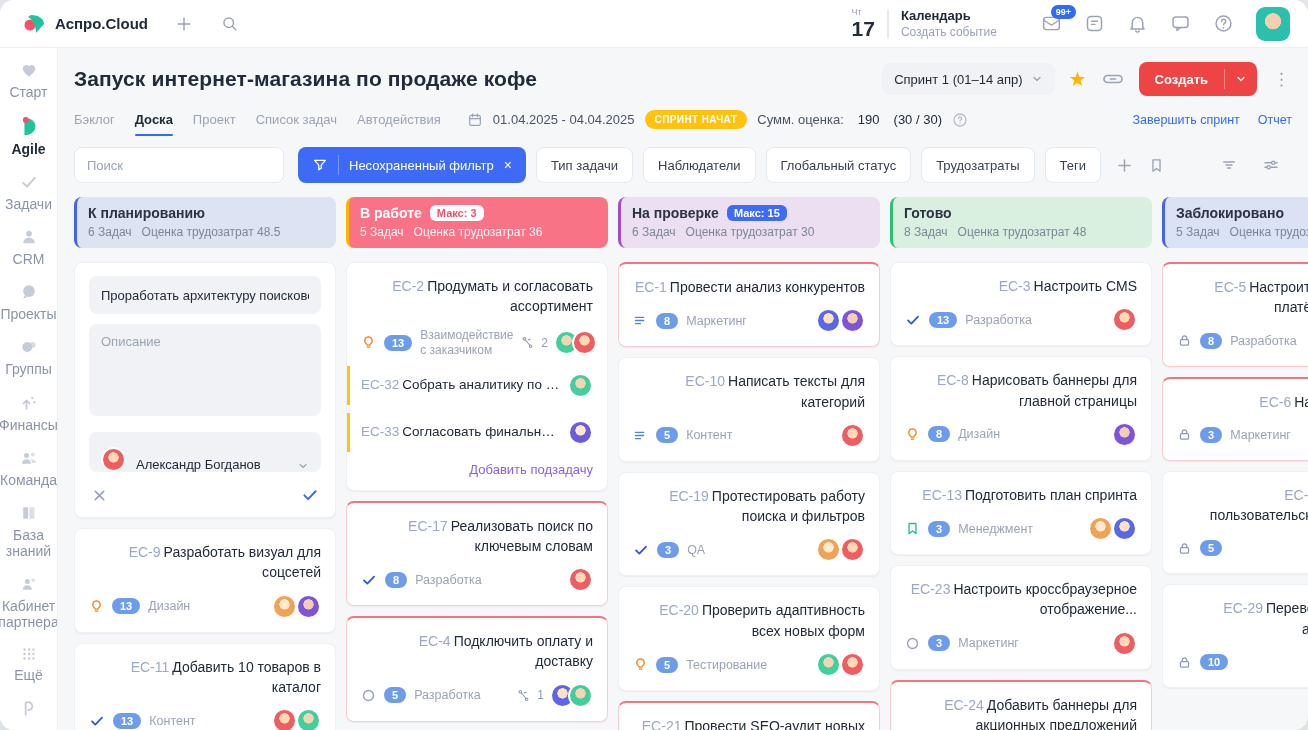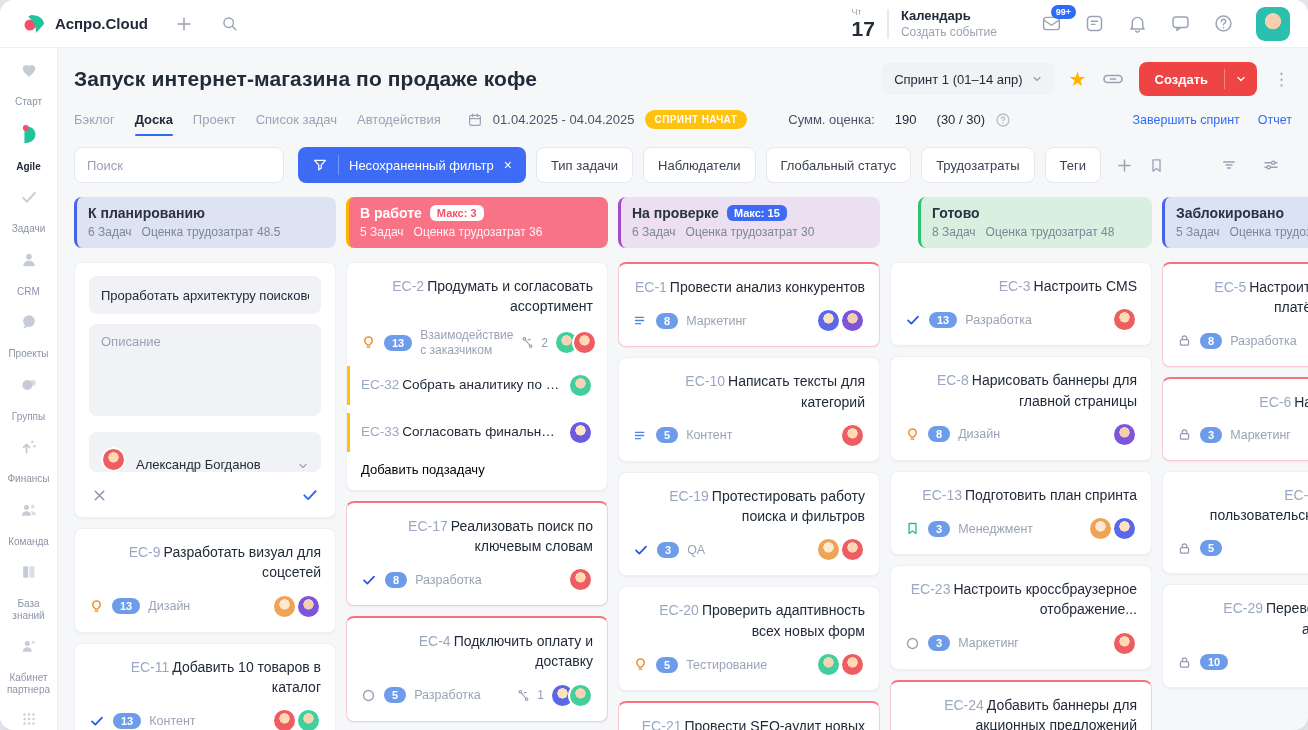--- a/index.html
+++ b/index.html
@@ -24,22 +24,22 @@
   .badge99 { position:absolute; top:-8px; right:-14px; background:#2f6bf5; color:#fff; font-size:9px; font-weight:bold;
              border-radius:8px; padding:2px 5px; }
   .tb-avatar { width:34px; height:34px; border-radius:9px; margin-left:22px;
                background:radial-gradient(circle at 50% 42%, #f6cfae 0 30%, #2bbfae 32%); cursor:pointer; }
 
   .body { display:flex; flex:1; min-height:0; }
 
   
   .sidebar { width:58px; background:#fff; border-right:1px solid #edeff3; padding:12px 2px; flex:none;
              display:flex; flex-direction:column; align-items:center; overflow:hidden; }
-  .sb-item { display:flex; flex-direction:column; align-items:center; gap:16px; margin-bottom:15px;
-             font-size:10px; color:#8b94a7; text-align:center; line-height:1.15; cursor:pointer; width:100%; }
+  .sb-item { display:flex; flex-direction:column; align-items:center; gap:4px; margin-bottom:15px;
+             font-size:14px; color:#8b94a7; text-align:center; line-height:1.15; cursor:pointer; width:100%; }
   .sb-item .ic { color:#c6ccd7; display:flex; }
   .sb-item.active { color:#222b3a; font-weight:bold; }
 
   
   .main { flex:1; min-width:0; display:flex; flex-direction:column; padding:14px 0 0 16px; }
   .row1 { display:flex; align-items:center; padding-right:16px; }
   .page-title { font-size:21px; font-weight:bold; color:#222b3a; letter-spacing:.1px; }
   .r1-right { margin-left:auto; display:flex; align-items:center; gap:14px; }
   .sprint-select { background:#f0f2f6; border-radius:8px; height:32px; display:flex; align-items:center; gap:8px;
                    padding:0 12px; font-size:13px; color:#222b3a; cursor:pointer; }
@@ -55,21 +55,21 @@
   .row2 { display:flex; align-items:center; margin-top:14px; padding-right:16px; }
   .tabs { display:flex; gap:20px; }
   .tab { font-size:13px; color:#9aa3b5; padding-bottom:9px; cursor:pointer; position:relative; }
   .tab.active { color:#222b3a; font-weight:bold; }
   .tab.active::after { content:""; position:absolute; left:0; right:0; bottom:0; height:2px; background:#2f6bf5; border-radius:2px; }
   .r2-meta { display:flex; align-items:center; gap:10px; margin-left:26px; padding-bottom:8px; }
   .cal-ic { color:#9aa3b5; display:flex; }
   .daterange { font-size:13px; color:#4a5468; }
   .sprint-badge { background:#ffc20e; color:#fff; font-size:10px; font-weight:bold; letter-spacing:.4px;
                   border-radius:10px; padding:4px 10px; }
-  .summary { font-size:13px; color:#4a5468; display:flex; gap:20px; align-items:center;margin-left:31px; }
+  .summary { font-size:13px; color:#4a5468; display:flex; gap:14px; align-items:center; }
   .summary b { color:#222b3a; font-weight:normal; }
   .q-ic { color:#b6bdc9; display:flex; cursor:pointer; }
   .r2-links { margin-left:auto; display:flex; gap:18px; padding-bottom:8px; }
   .blue-link { font-size:12.5px; color:#2f6bf5; cursor:pointer; }
 
   
   .filterbar { display:flex; align-items:center; gap:10px; margin-top:10px; padding-right:28px; }
   .search { width:210px; height:36px; background:#fff; border:1px solid #e4e8ef; border-radius:8px;
             font-size:13px; color:#222b3a; padding:0 12px; outline:none; font-family:inherit; }
   .search::placeholder { color:#9aa3b5; }
@@ -86,21 +86,21 @@
   .board { display:flex; gap:10px; margin-top:14px; flex:1; min-height:0; overflow:hidden; align-items:flex-start; }
   .col { width:262px; flex:none; display:flex; flex-direction:column; min-height:0; height:100%; }
   .col-head { border-radius:8px; padding:8px 12px 9px 11px; border-left:3px solid; flex:none; }
   .col-head .nm { font-size:14px; font-weight:bold; color:#2b3342; display:flex; align-items:center; gap:8px; }
   .col-head .sub { font-size:12px; color:#7c8698; margin-top:4px; display:flex; gap:10px; }
   .col-cards { margin-top:14px; overflow:hidden; }
   .ch-1 { background:#dde3f2; border-color:#4463e8; }
   .ch-2 { background:#f97386; border-color:#fcb400; }
   .ch-2 .nm { color:#fff; } .ch-2 .sub { color:rgba(255,255,255,.92); }
   .ch-3 { background:#ebdff1; border-color:#a24ccb; }
-  .ch-4 { background:#d9f0e1; border-color:#2cc26f;margin-left:28px; }
+  .ch-4 { background:#d9f0e1; border-color:#2cc26f; }
   .ch-5 { background:#dce2f5; border-color:#4463e8; }
   .maxb-white { background:#fff; color:#f4516c; font-size:11px; font-weight:bold; border-radius:6px; padding:2px 7px; }
   .maxb-blue  { background:#3d6bf5; color:#fff; font-size:11px; font-weight:bold; border-radius:6px; padding:2px 7px; }
 
   .card { background:#fff; border:1px solid #eef0f4; border-radius:8px; box-shadow:0 1px 2px rgba(16,24,40,.05);
           padding:13px 14px; margin-bottom:10px; cursor:pointer; }
   .card.b-red { border:1px solid #fbc9d0; border-top:2px solid #f9717f; }
   .ct { font-size:14px; color:#222b3a; line-height:1.45;text-align:right; }
   .cid { color:#9aa8c4; margin-right:3px; }
   .meta { display:flex; align-items:center; gap:8px; margin-top:11px; min-height:24px; }
@@ -119,21 +119,21 @@
   .av-green  { background:radial-gradient(circle at 50% 40%, #f6d3b4 0 30%, #43cf9c 33%); }
   .av-blue   { background:radial-gradient(circle at 50% 40%, #ffe2bd 0 30%, #5a68e8 33%); }
   .av-violet { background:radial-gradient(circle at 50% 40%, #fde7c5 0 30%, #6a5be0 33%); }
   .ticon { display:flex; color:#98a2b3; }
   .ticon.bulb { color:#f5820d; } .ticon.chk { color:#2457e6; } .ticon.lns { color:#4c83ea; }
   .ticon.bmk { color:#21c17a; } .ticon.lck { color:#8f9bb3; }
 
   .sub-row { display:flex; align-items:center; border-left:3px solid #ffc20e; margin-left:-14px; padding:7px 0 7px 11px; margin-top:8px; }
   .sub-row .ct { font-size:13.5px; white-space:nowrap; overflow:hidden; text-overflow:ellipsis; flex:1; }
   .sub-row .av { margin-left:8px; }
-  .add-sub { font-size:13px; color:#000000; margin-top:10px; cursor:pointer; }
+  .add-sub { font-size:13px; color:#8b5cf6; margin-top:10px; cursor:pointer;text-align:right; }
 
   
   .compose .f-title { width:100%; background:#f0f2f6; border:none; border-radius:8px; height:38px; padding:0 12px;
                       font-size:13px; color:#222b3a; outline:none; font-family:inherit; }
   .compose .f-desc { width:100%; background:#f0f2f6; border:none; border-radius:8px; height:92px; padding:10px 12px;
                      font-size:13px; color:#0c4a6e; outline:none; resize:none; margin-top:10px; font-family:inherit; }
   .compose .f-desc::placeholder, .compose .f-title::placeholder { color:#9aa3b5; }
   .assignee { background:#f0f2f6; border-radius:8px; height:40px; display:flex; align-items:flex-end; gap:10px;
               padding:0 12px; margin-top:12px; font-size:13px; color:#222b3a; cursor:pointer; }
   .assignee .chev { margin-left:auto; color:#9aa3b5; display:flex; }

